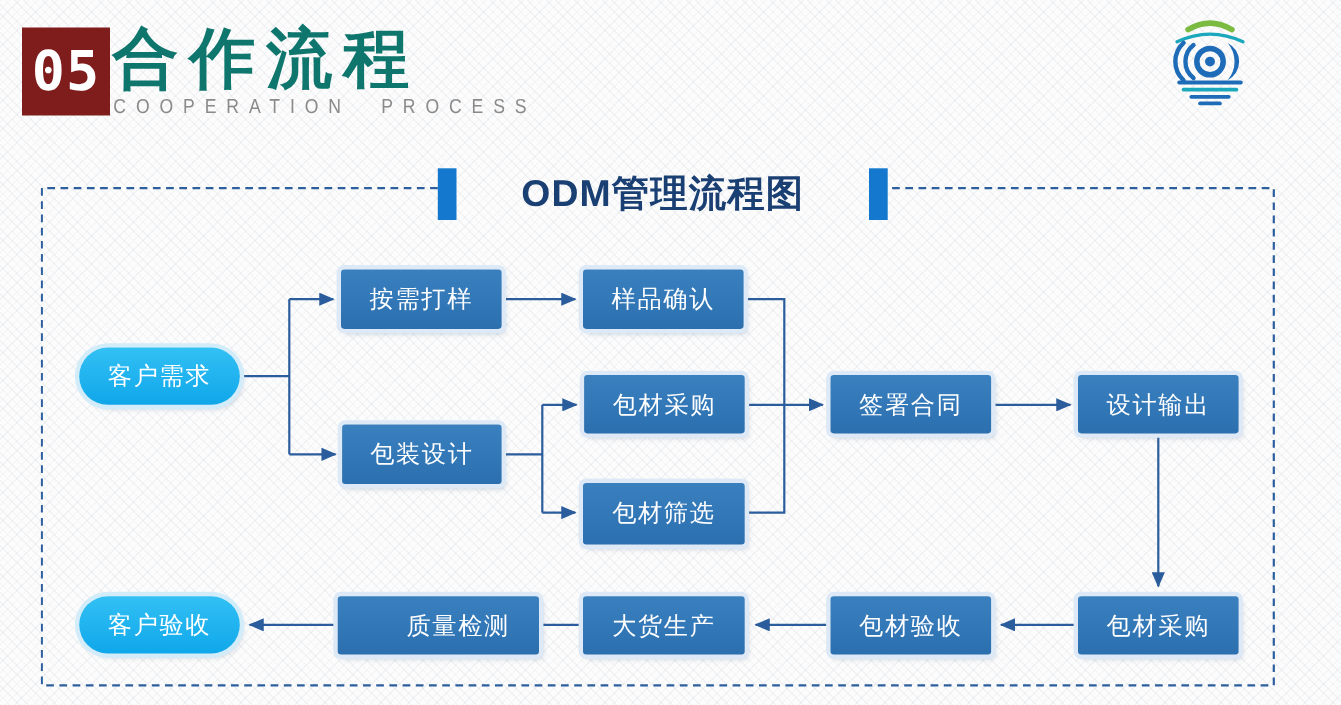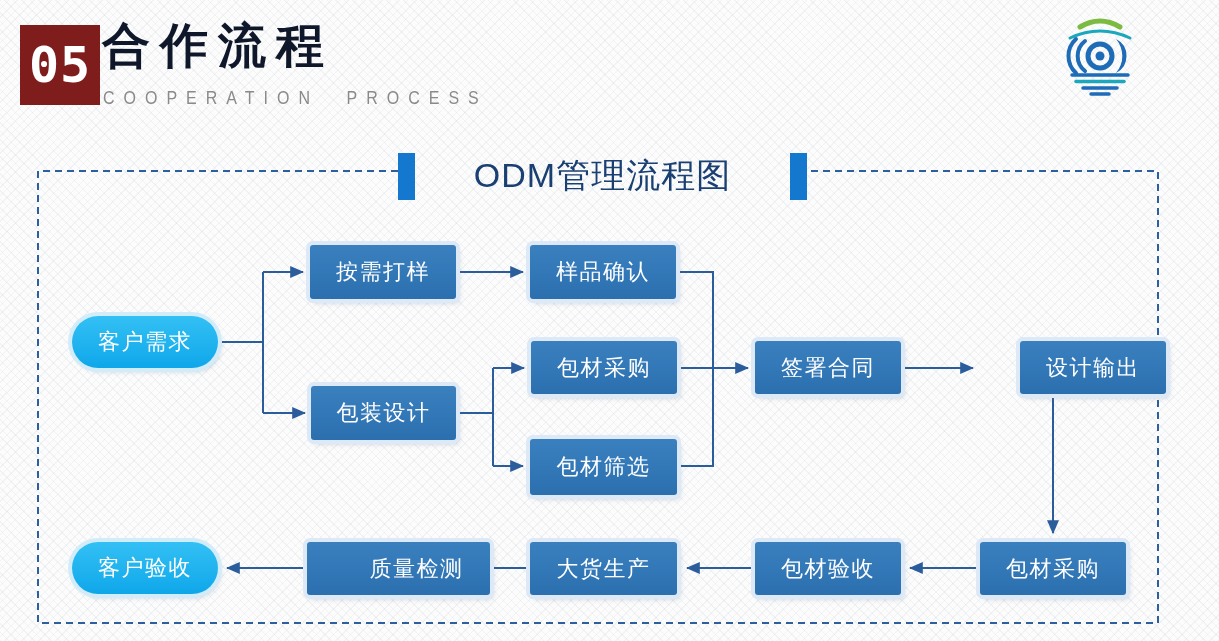--- a/index.html
+++ b/index.html
@@ -14,21 +14,21 @@
 
   
   .hdr-badge{
     position:absolute;left:20px;top:25px;width:80px;height:80px;
     background:#7f1d1d;color:#fff;display:flex;align-items:center;justify-content:center;
     font-family:"DejaVu Sans Mono",monospace;font-weight:bold;font-size:50px;letter-spacing:1px;
   }
   .hdr-title-zh{
     position:absolute;left:102px;top:14px;
     font-family:"DejaVu Serif","Liberation Serif",serif;
-    font-size:48px;color:#0f172a;letter-spacing:10px;font-weight:600;white-space:nowrap;
+    font-size:60px;color:#0f766e;letter-spacing:10px;font-weight:600;white-space:nowrap;
   }
   .hdr-title-en{
     position:absolute;left:103px;top:88px;
     font-size:16px;color:#8A8A8A;letter-spacing:9px;word-spacing:14px;font-weight:300;white-space:nowrap;
     transform:scaleY(1.15);transform-origin:top left;
   }
 
   
   .logo{position:absolute;left:1058px;top:10px;width:160px;height:90px;}
   .logo-mark{position:absolute;left:0;top:2px;}
@@ -39,21 +39,21 @@
   
   .panel-border{position:absolute;left:37px;top:170px;z-index:0;}
 
   
   .diagram-title{
     position:absolute;left:398px;top:152px;width:409px;height:48px;z-index:2;
     display:flex;align-items:center;justify-content:space-between;
   }
   .title-bar{width:17px;height:47px;background:#1478CE;}
   .title-text{
-    flex:1;text-align:center;font-size:34px;color:#1A3F73;font-weight:400;letter-spacing:1px;
+    flex:1;text-align:center;font-size:34px;color:#1A3F73;font-weight:700;letter-spacing:1px;
   }
 
   
   .connectors{position:absolute;left:0;top:0;z-index:1;pointer-events:none;}
 
   
   .node{
     position:absolute;z-index:2;display:flex;align-items:center;justify-content:center;
     color:#fff;font-size:22px;letter-spacing:1.5px;white-space:nowrap;
   }
@@ -143,21 +143,21 @@
 <div class="node rect" style="left:530px;top:245px;width:146px;height:54px;">样品确认</div>
 
 <div class="node rect" style="left:311px;top:386px;width:145px;height:54px;">包装设计</div>
 
 <div class="node rect" style="left:531px;top:341px;width:146px;height:53px;">包材采购</div>
 
 <div class="node rect" style="left:530px;top:439px;width:147px;height:56px;">包材筛选</div>
 
 <div class="node rect" style="left:755px;top:341px;width:146px;height:53px;">签署合同</div>
 
-<div class="node rect" style="left:1020px;top:341px;width:146px;height:53px;">设计输出</div>
+<div class="node rect" style="left:980px;top:341px;width:146px;height:53px;">设计输出</div>
 
 <div class="node rect" style="left:980px;top:542px;width:146px;height:53px;">包材采购</div>
 
 <div class="node rect" style="left:755px;top:542px;width:146px;height:53px;">包材验收</div>
 
 <div class="node rect" style="left:530px;top:542px;width:147px;height:53px;">大货生产</div>
 
 <div class="node rect" style="left:307px;top:542px;width:147px;height:53px;padding-left:36px;">质量检测</div>
 
 <div class="node pill" style="left:72px;top:542px;width:146px;height:52px;">客户验收</div>

